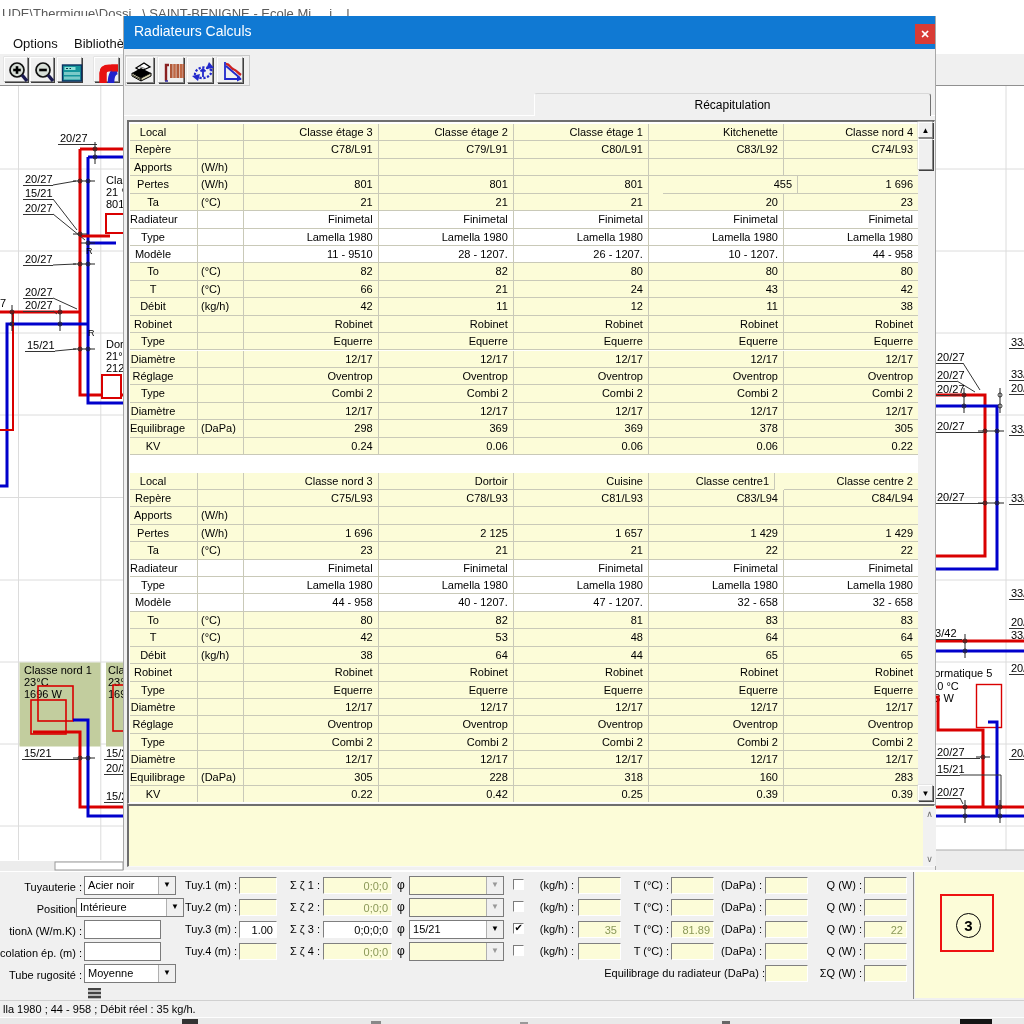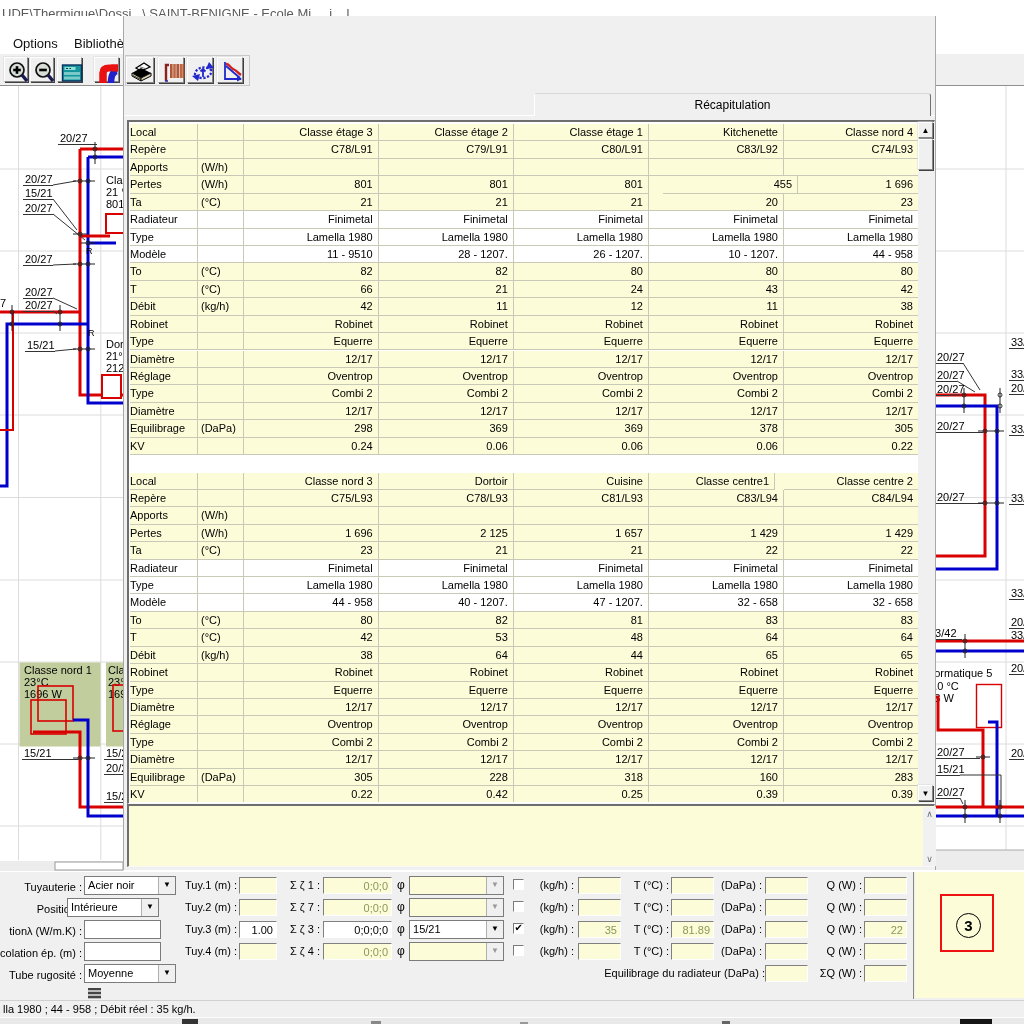--- a/index.html
+++ b/index.html
@@ -10,21 +10,21 @@
  border-top:1px solid #fff;border-left:1px solid #fff;
  border-right:1px solid #888;border-bottom:1px solid #888;
  box-shadow:1px 1px 0 #404040, -0.5px -0.5px 0 #d8d8d8}
 .sunk{border-top:1px solid #7b7b7b;border-left:1px solid #7b7b7b;
  border-bottom:1px solid #fff;border-right:1px solid #fff}
 .sunk2{border-top:2px solid #6e6e6e;border-left:2px solid #6e6e6e;
  border-bottom:1px solid #f8f8f8;border-right:1px solid #f8f8f8}
 .trow{position:absolute;left:0;width:789px;height:17.42px}
 .tc{position:absolute;top:0;height:17.42px;font-size:11px;line-height:16.9px;
  border-right:1px solid #c9c9b8;border-bottom:1px solid #c9c9b8;white-space:nowrap;overflow:hidden}
-.lab{text-align:left;padding-right:21px}
+.lab{text-align:center;padding-right:21px}
 .unit{padding-left:3px}
 .val{text-align:right;padding-right:5px}
 .flab{position:absolute;font-size:11px;height:19px;line-height:19px;text-align:right;white-space:nowrap}
 .fld{position:absolute;height:17px;background:#fcfcd8;
  border:1px solid #808080;border-bottom-color:#fff;border-right-color:#fff;
  font-size:11px;line-height:16px;text-align:right;padding-right:3px;color:#8a9858}
 .combo{position:absolute;height:19px;background:#fff;border:1px solid #7b7b7b;font-size:11px;line-height:17px}
 .combo .ar{position:absolute;right:0;top:0;width:17px;height:17px;background:#f0f0f0;
  border-left:1px solid #b0b0b0;text-align:center;line-height:16px;font-size:8px;color:#000;padding:0}
 </style></head><body>
@@ -270,21 +270,21 @@
 <rect x="0" y="861" width="123" height="10" fill="#ececec"></rect>
 <rect x="55" y="862" width="68" height="8" fill="#fff" stroke="#999" stroke-width="1"></rect>
 </svg>
 <div class="abs" style="left:0;top:871px;width:1024px;height:129px;background:#f0f0f0;border-top:1px solid #fff">
 <div class="flab" style="left:-60px;top:6px;width:142px">Tuyauterie :</div>
 <div class="flab" style="left:-60px;top:28px;width:142px">Position :</div>
 <div class="flab" style="left:-60px;top:50px;width:142px">tionλ (W/m.K) :</div>
 <div class="flab" style="left:-60px;top:72px;width:142px">colation ép. (m) :</div>
 <div class="flab" style="left:-60px;top:94px;width:142px">Tube rugosité :</div>
 <div class="combo" style="left:84px;top:4px;width:92px">&nbsp;Acier noir<div class="ar">▼</div></div>
-<div class="combo" style="left:67px;top:26px;width:92px">&nbsp;Intérieure<div class="ar">▼</div></div>
+<div class="combo" style="left:76px;top:26px;width:108px">&nbsp;Intérieure<div class="ar">▼</div></div>
 <div class="combo" style="left:84px;top:48px;width:77px;background:#fff"></div>
 <div class="combo" style="left:84px;top:70px;width:77px;background:#fff"></div>
 <div class="combo" style="left:84px;top:92px;width:92px">&nbsp;Moyenne<div class="ar">▼</div></div>
 <div class="abs" style="left:88px;top:116px;width:13px;height:11px;background:repeating-linear-gradient(#444 0 2px,#bbb 2px 4px)"></div>
 <div class="flab" style="left:180px;top:4px;width:57px">Tuy.1 (m) :</div>
 <div class="fld" style="left:239px;top:5px;width:38px;"></div>
 <div class="flab" style="left:280px;top:4px;width:40px">Σ ζ 1 :</div>
 <div class="fld" style="left:323px;top:5px;width:69px">0;0;0</div>
 <div class="abs" style="left:397px;top:6px;font-size:12px">φ</div>
 <div class="combo" style="left:409px;top:4px;width:95px;background:#fcfcd8">
@@ -294,21 +294,21 @@
 <div class="flab" style="left:516px;top:4px;width:58px">(kg/h) :</div>
 <div class="fld" style="left:578px;top:5px;width:43px"></div>
 <div class="flab" style="left:611px;top:4px;width:58px">T (°C) :</div>
 <div class="fld" style="left:671px;top:5px;width:43px"></div>
 <div class="flab" style="left:704px;top:4px;width:58px">(DaPa) :</div>
 <div class="fld" style="left:765px;top:5px;width:43px"></div>
 <div class="flab" style="left:804px;top:4px;width:58px">Q (W) :</div>
 <div class="fld" style="left:864px;top:5px;width:43px"></div>
 <div class="flab" style="left:180px;top:26px;width:57px">Tuy.2 (m) :</div>
 <div class="fld" style="left:239px;top:27px;width:38px;"></div>
-<div class="flab" style="left:280px;top:26px;width:40px">Σ ζ 7 :</div>
+<div class="flab" style="left:280px;top:26px;width:40px">Σ ζ 2 :</div>
 <div class="fld" style="left:323px;top:27px;width:69px">0;0;0</div>
 <div class="abs" style="left:397px;top:28px;font-size:12px">φ</div>
 <div class="combo" style="left:409px;top:26px;width:95px;background:#fcfcd8">
       <div class="ar" style="color:#999">▼</div>
     </div>
 <div class="abs sunk" style="left:513px;top:29px;width:11px;height:11px;background:#fff"></div>
 <div class="flab" style="left:516px;top:26px;width:58px">(kg/h) :</div>
 <div class="fld" style="left:578px;top:27px;width:43px"></div>
 <div class="flab" style="left:611px;top:26px;width:58px">T (°C) :</div>
 <div class="fld" style="left:671px;top:27px;width:43px"></div>
@@ -363,20 +363,24 @@
 </div>
 <div class="abs" style="left:0;top:1000px;width:1024px;height:17px;background:#f0f0f0;border-top:1px solid #d0d0d0;font-size:11px;line-height:16px;color:#000">&nbsp;lla 1980 ; 44 - 958 ; Débit réel : 35 kg/h.</div>
 <div class="abs" style="left:0;top:1017px;width:1024px;height:7px;background:#fdfdfd"></div>
 <div class="abs" style="left:0;top:1018px;width:1024px;height:6px;background:#e9e9e9"></div>
 <div class="abs" style="left:182px;top:1019px;width:16px;height:5px;background:#333"></div>
 <div class="abs" style="left:371px;top:1021px;width:10px;height:3px;background:#888"></div>
 <div class="abs" style="left:520px;top:1022px;width:8px;height:2px;background:#999"></div>
 <div class="abs" style="left:722px;top:1021px;width:8px;height:3px;background:#666"></div>
 <div class="abs" style="left:960px;top:1019px;width:32px;height:5px;background:#151515"></div>
 <div class="abs" style="left:123px;top:16px;width:813px;height:854px;background:#f0f0f0;border-left:1px solid #a8a8a8;border-right:1px solid #a8a8a8;border-bottom:1px solid #a8a8a8;box-sizing:border-box">
+<div class="abs" style="left:0;top:0;width:100%;height:33px;background:#1079d3">
+      <div class="abs" style="left:10px;top:7px;font-size:14px;color:#fff">Radiateurs Calculs</div>
+      <div class="abs" style="left:791px;top:8px;width:20px;height:20px;background:#d83b35;color:#fff;font-size:11px;text-align:center;line-height:20px;font-weight:bold">✕</div>
+    </div>
 <div class="abs" style="left:1px;top:39px;width:125px;height:31px;border:1px solid #c8c8c8"></div>
 <div class="b3d" style="left:2px;top:41px;width:28px;height:26px">
       <div style="margin:2px 0 0 2px"><svg width="26" height="24" viewBox="0 0 26 24">
 <polygon points="7,8 15,3 21,7 12,11" fill="#fff" stroke="#000" stroke-width="1.3"></polygon>
 <line x1="10" y1="6.5" x2="16" y2="8.5" stroke="#777" stroke-width="1"></line>
 <polygon points="3,13 12,8 22,13 12,18" fill="#000"></polygon>
 <polygon points="3,13 12,18 12,21 3,16" fill="#e8e4c0" stroke="#000" stroke-width="1"></polygon>
 <polygon points="12,18 22,13 22,16 12,21" fill="#d8d4b0" stroke="#000" stroke-width="1"></polygon>
 <line x1="4" y1="15.5" x2="11" y2="19" stroke="#000" stroke-width="0.8"></line>
 </svg></div>

